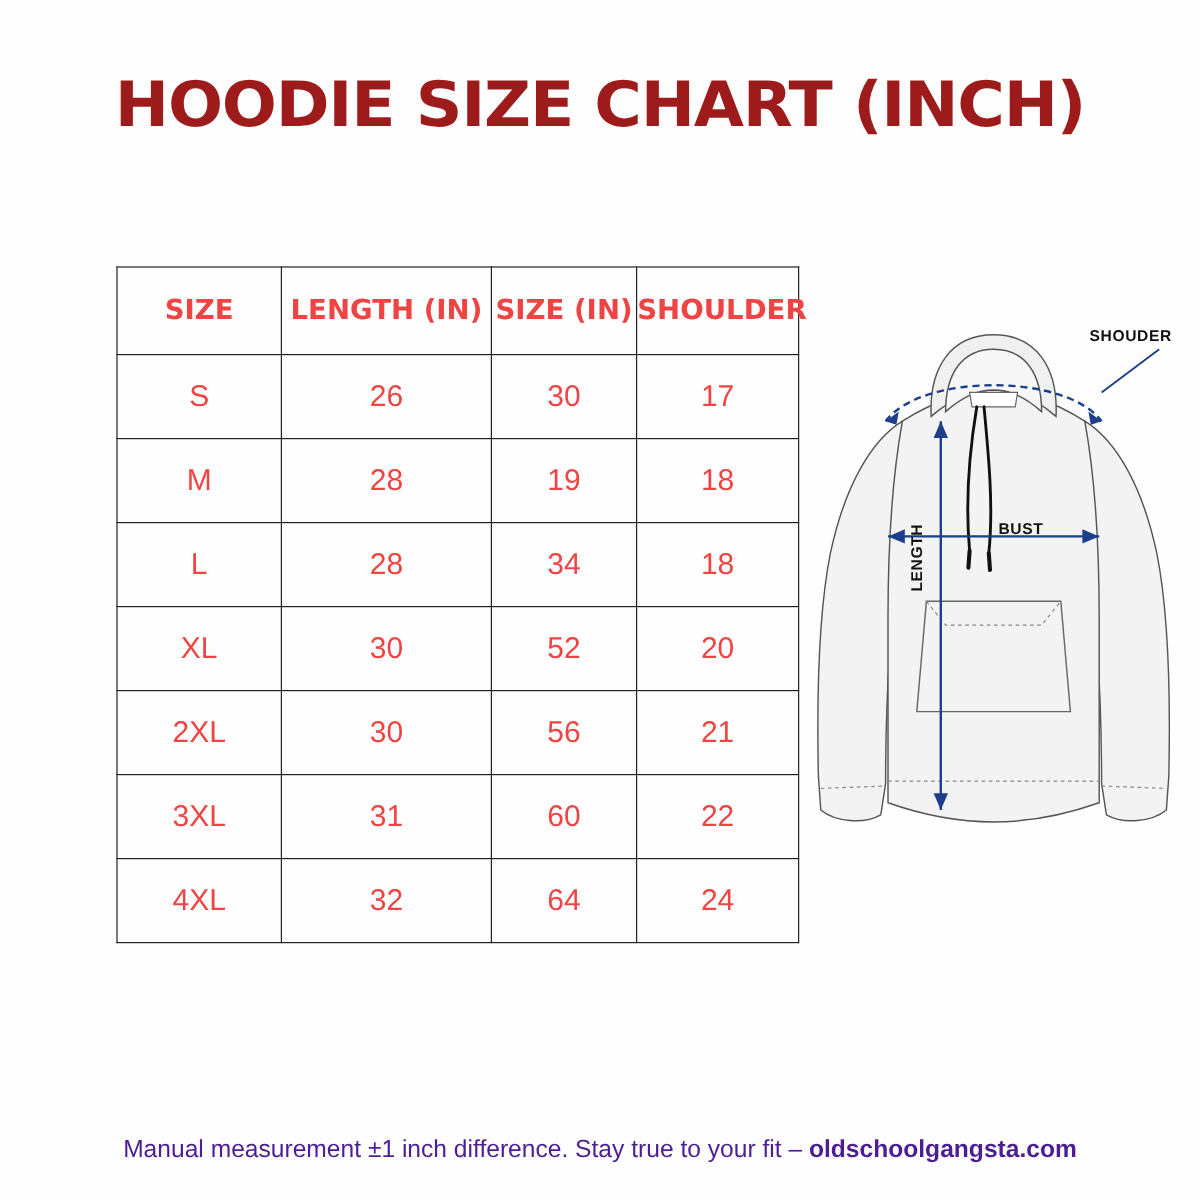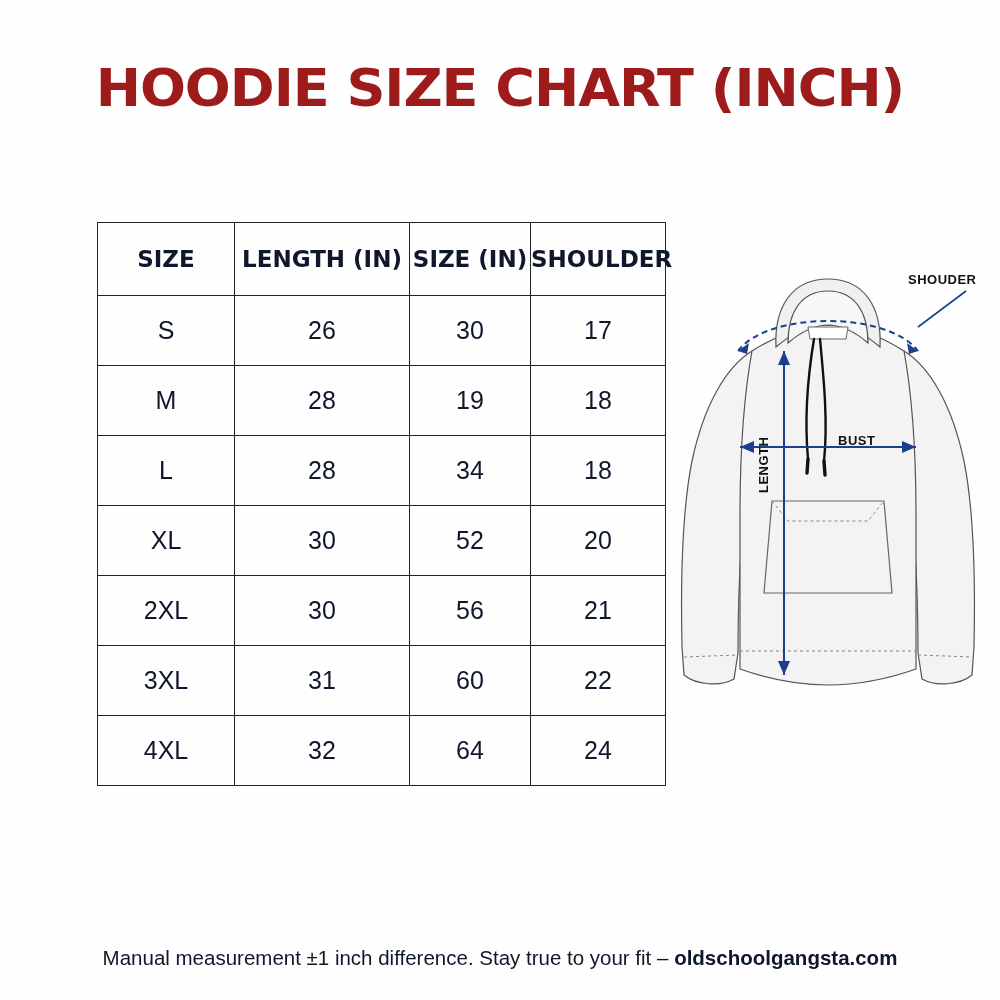--- a/index.html
+++ b/index.html
@@ -46,21 +46,21 @@
     width: 568px;
     table-layout: fixed;
   }
   table.size-table td, table.size-table th {
     border: 1px solid #222;
     height: 69px;
     text-align: center;
     vertical-align: middle;
     font-size: 25px;
     font-weight: normal;
-    color: #0f172a;
+    color: #ef4444;
     padding: 0;
   }
   table.size-table thead th {
     height: 72px;
     font-family: "DejaVu Sans", sans-serif;
     font-weight: bold;
     font-size: 23px;
     letter-spacing: 0px;
   }
   table.size-table col.c0 { width: 137px; }
@@ -68,21 +68,21 @@
   table.size-table col.c2 { width: 121px; }
   table.size-table col.c3 { width: 135px; }
 
   .footer {
     position: absolute;
     left: 0;
     top: 946px;
     width: 1000px;
     text-align: center;
     font-size: 20.5px;
-    color: #0f172a;
+    color: #4c1d95;
     white-space: nowrap;
   }
   .footer .brand {
     font-weight: bold;
   }
 
   .figure {
     position: absolute;
     left: 668px;
     top: 255px;
@@ -91,21 +91,21 @@
   }
   .figure svg { display: block; }
   .fig-label {
     position: absolute;
     font-size: 13px;
     font-weight: bold;
     color: #111;
     letter-spacing: 0.5px;
   }
   .lbl-shoulder { left: 240px; top: 17px; }
-  .lbl-bust { left: 170px; top: 178px; }
+  .lbl-bust { left: 164px; top: 178px; }
   .lbl-length {
     left: 88px;
     top: 238px;
     transform: rotate(-90deg);
     transform-origin: left top;
     white-space: nowrap;
   }
 </style>
 </head>
 <body>

